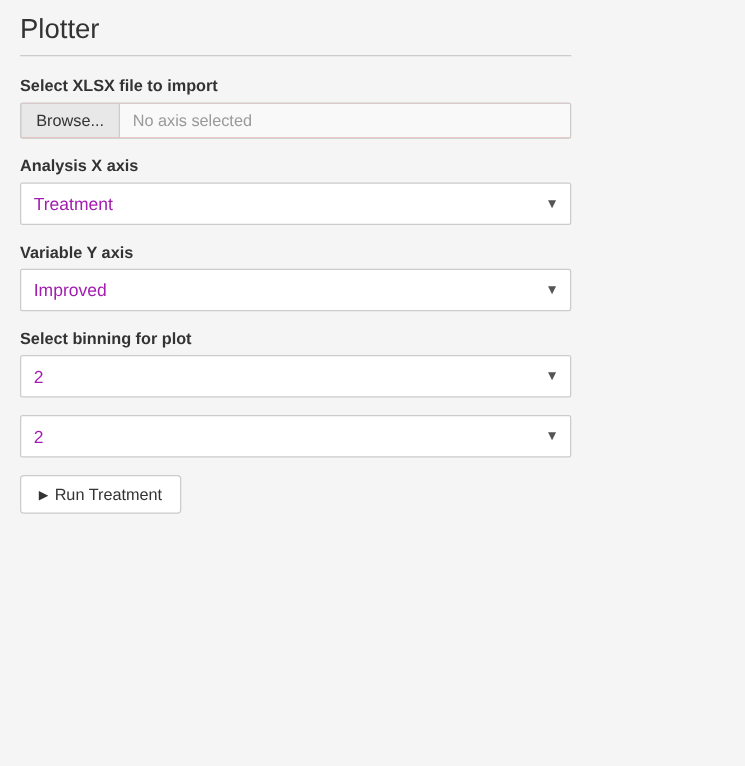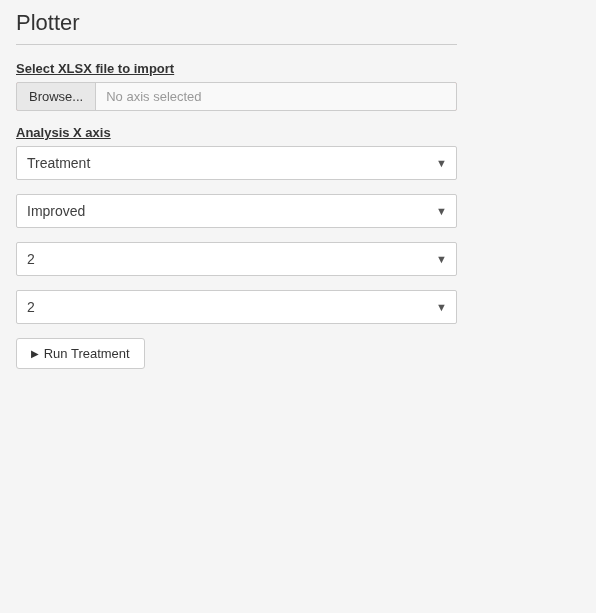--- a/index.html
+++ b/index.html
@@ -36,21 +36,20 @@
     .section {
       margin-bottom: 14px;
     }
 
     .section-label {
       font-size: 13px;
       font-weight: bold;
       color: #333;
       margin-bottom: 6px;
       display: block;
-      text-decoration: underline;
     }
 
     
     .file-input-row {
       display: flex;
       align-items: stretch;
       border: 1px solid #ccc;
       background: #fca5a5;
       border-radius: 2px;
       overflow: hidden;
@@ -76,21 +75,21 @@
       background: #f9f9f9;
       display: flex;
       align-items: center;
     }
 
     
     .dropdown-select {
       width: 100%;
       padding: 8px 30px 8px 10px;
       font-size: 14px;
-      color: #404040;
+      color: #a21caf;
       background-color: #fff;
       border: 1px solid #ccc;
       border-radius: 2px;
       appearance: none;
       -webkit-appearance: none;
       cursor: pointer;
       font-family: Arial, Helvetica, sans-serif;
       background-image: none;
     }
 
@@ -152,31 +151,33 @@
       <select class="dropdown-select">
         <option>Treatment</option>
         <option>Age</option>
         <option>Sex</option>
         <option>Dose</option>
       </select>
     </div>
   </div>
 
   <div class="section">
+    <span class="section-label">Variable Y axis</span>
     <div class="select-wrapper">
       <select class="dropdown-select">
         <option>Improved</option>
         <option>Score</option>
         <option>Response</option>
         <option>Outcome</option>
       </select>
     </div>
   </div>
 
   <div class="section">
+    <span class="section-label">Select binning for plot</span>
     <div class="select-wrapper">
       <select class="dropdown-select">
         <option>1</option>
         <option selected="">2</option>
         <option>3</option>
         <option>4</option>
         <option>5</option>
       </select>
     </div>
   </div>

